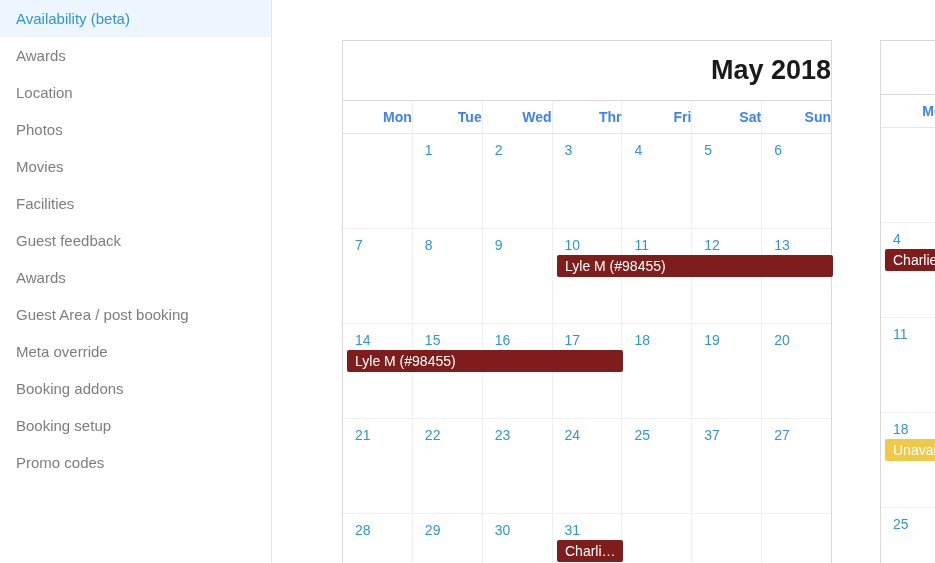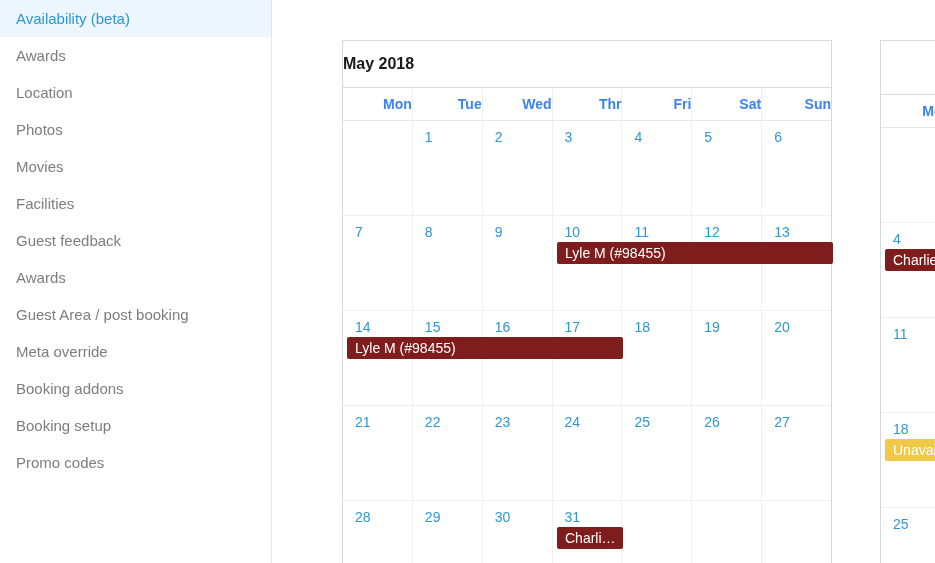--- a/index.html
+++ b/index.html
@@ -36,22 +36,22 @@
     left: 342px;
     top: 40px;
     width: 600px;
   }
   .calendar {
     border: 1px solid #d9d9d9;
     width: 490px;
     float: left;
   }
   .calendar-header {
-    text-align: left;
-    font-size: 16px;
+    text-align: right;
+    font-size: 27px;
     font-weight: 700;
     color: #1a1a1a;
     padding: 14px 0;
     border-bottom: 1px solid #d9d9d9;
   }
   .day-header-row {
     display: flex;
     border-bottom: 1px solid #e6e6e6;
   }
   .day-header {
@@ -171,21 +171,21 @@
           <div class="cell"><span class="daynum">18</span></div>
           <div class="cell"><span class="daynum">19</span></div>
           <div class="cell"><span class="daynum">20</span></div>
         </div>
         <div class="week">
           <div class="cell"><span class="daynum">21</span></div>
           <div class="cell"><span class="daynum">22</span></div>
           <div class="cell"><span class="daynum">23</span></div>
           <div class="cell"><span class="daynum">24</span></div>
           <div class="cell"><span class="daynum">25</span></div>
-          <div class="cell"><span class="daynum">26</span></div>
+          <div class="cell"><span class="daynum">37</span></div>
           <div class="cell"><span class="daynum">27</span></div>
         </div>
         <div class="week">
           <div class="cell"><span class="daynum">28</span></div>
           <div class="cell"><span class="daynum">29</span></div>
           <div class="cell"><span class="daynum">30</span></div>
           <div class="cell"><span class="daynum">31</span></div>
           <div class="cell other"><span class="daynum">.</span></div>
           <div class="cell other"><span class="daynum">.</span></div>
           <div class="cell other"><span class="daynum">.</span></div>

